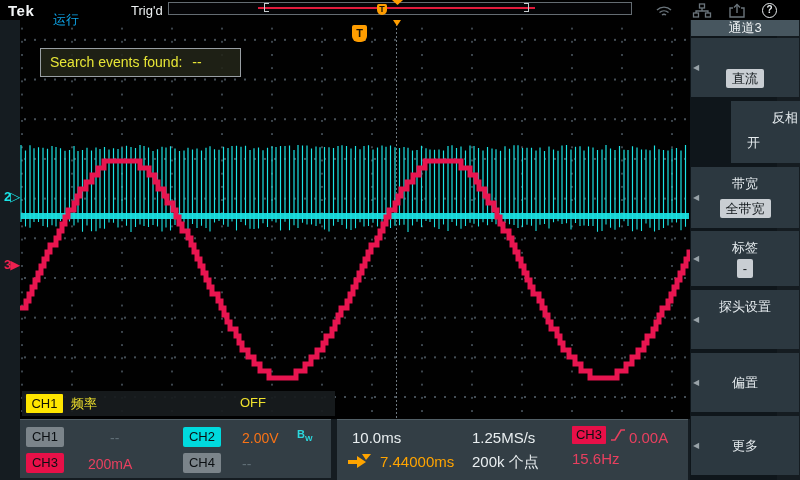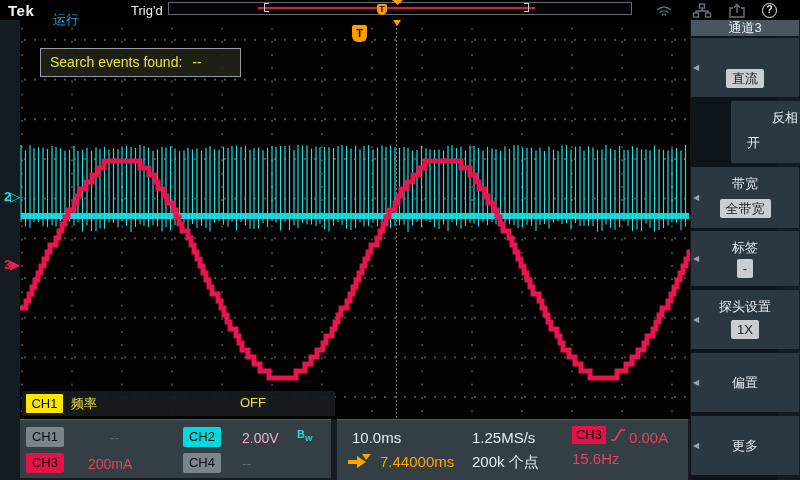--- a/index.html
+++ b/index.html
@@ -80,21 +80,21 @@
   
   #chpanel { left:20px; top:419px; width:311px; height:59px; background:#333e45; border-top:1px solid #525f66; z-index:20; }
   #acqpanel { left:337px; top:419px; width:351px; height:75px; background:#333e45; border-top:1px solid #525f66; z-index:20; }
   .chbadge { position:absolute; width:38px; height:20px; font-size:13px; text-align:center;
              line-height:20px; color:#0b0f12; border-radius:2px; }
   .bg-gray { background:#7b848a; }
   .bg-cyan { background:#00dade; }
   .bg-red  { background:#e81048; }
   .chval { position:absolute; font-size:14px; }
   .dim { color:#5f6d75; }
-  .cyan { color:#f9a8d4; }
+  .cyan { color:#f97316; }
   .red { color:#e8405f; }
   .white { color:#e9eef0; }
   .orange { color:#ffa400; }
   .acqtxt { position:absolute; font-size:15px; }
   #trigbadge { position:absolute; left:235px; top:6px; width:34px; height:18px;
     background:#e81048; color:#0b0f12; font-size:13px; text-align:center; line-height:18px; border-radius:1px; }
   .bwicon { position:absolute; left:277px; top:8px; color:#2bd8de; font-size:11px; font-weight:bold; }
   .bwicon sub { font-size:8px; }
 </style>
 </head>
@@ -189,21 +189,20 @@
 
   <div class="sm-sec" style="top:213px; height:55px;">
     <span class="sm-arrow">◀</span>
     <div class="sm-label">标签</div>
     <div class="sm-btnrow" style="top:28px;"><span class="btn" style="min-width:16px;">-</span></div>
   </div>
 
   <div class="sm-sec" style="top:272px; height:59px;">
     <span class="sm-arrow">◀</span>
     <div class="sm-label">探头设置</div>
-    <div class="sm-btnrow" style="top:30px;"><span class="btn">1X</span></div>
   </div>
 
   <div class="sm-sec" style="top:335px; height:59px;">
     <span class="sm-arrow">◀</span>
     <div class="sm-center">偏置</div>
   </div>
 
   <div class="sm-sec" style="top:398px; height:59px;">
     <span class="sm-arrow">◀</span>
     <div class="sm-center">更多</div>

